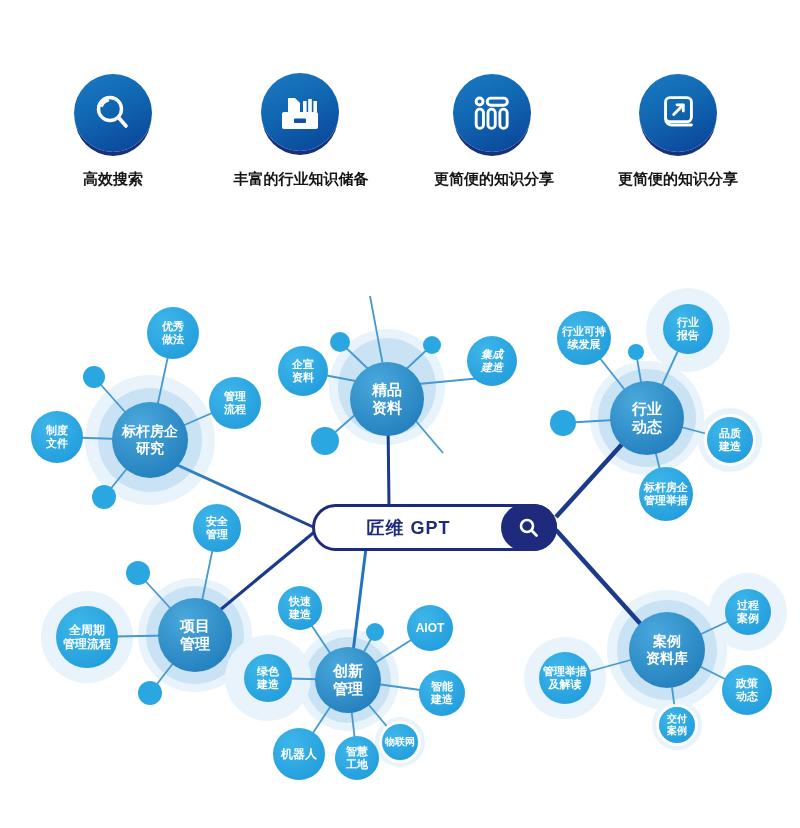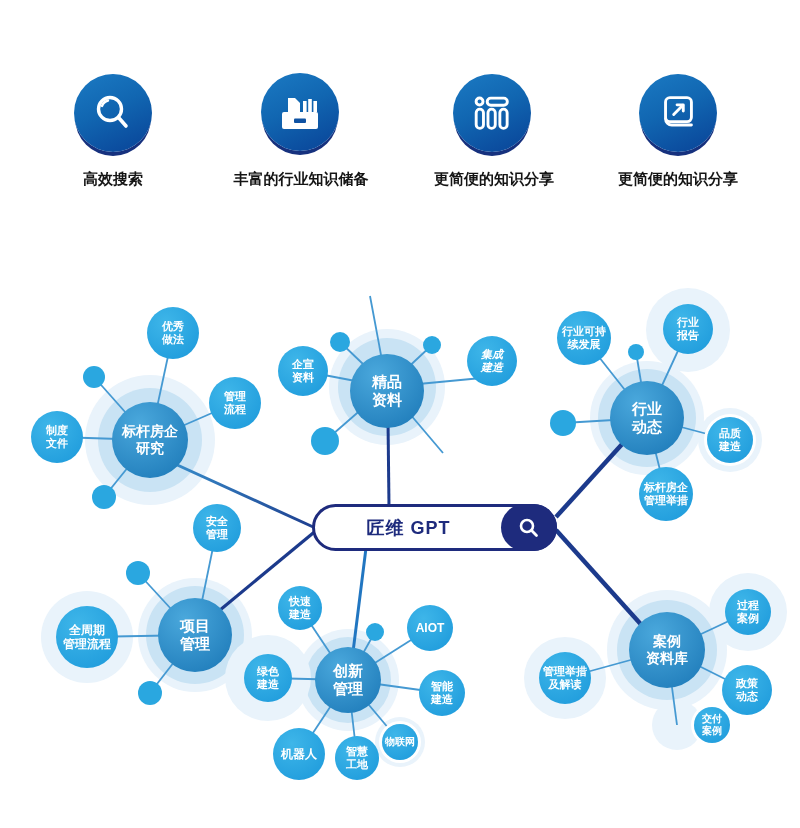--- a/index.html
+++ b/index.html
@@ -159,21 +159,21 @@
 研究</div>
   <div class="node sat" style="left:147px;top:307px;width:52px;height:52px;">优秀
 做法</div>
   <div class="node sat" style="left:209px;top:377px;width:52px;height:52px;">管理
 流程</div>
   <div class="node sat" style="left:31px;top:411px;width:52px;height:52px;">制度
 文件</div>
   <div class="dot" style="left:83px;top:366px;width:22px;height:22px;"></div>
   <div class="dot" style="left:92px;top:485px;width:24px;height:24px;"></div>
 
-  <div class="node hub" style="left:350px;top:354px;width:74px;height:74px;">精品
+  <div class="node hub" style="left:350px;top:362px;width:74px;height:74px;">精品
 资料</div>
   <div class="node sat" style="left:278px;top:346px;width:50px;height:50px;">企宣
 资料</div>
   <div class="node sat" style="left:467px;top:336px;width:50px;height:50px;font-style:italic;">集成
 建造</div>
   <div class="dot" style="left:330px;top:332px;width:20px;height:20px;"></div>
   <div class="dot" style="left:423px;top:336px;width:18px;height:18px;"></div>
   <div class="dot" style="left:311px;top:427px;width:28px;height:28px;"></div>
 
   <div class="node hub" style="left:610px;top:381px;width:74px;height:74px;">行业
@@ -214,21 +214,21 @@
   <div class="dot" style="left:366px;top:623px;width:18px;height:18px;"></div>
 
   <div class="node hub small-font" style="left:629px;top:612px;width:76px;height:76px;">案例
 资料库</div>
   <div class="node sat" style="left:725px;top:589px;width:46px;height:46px;">过程
 案例</div>
   <div class="node sat" style="left:539px;top:652px;width:52px;height:52px;">管理举措
 及解读</div>
   <div class="node sat" style="left:722px;top:665px;width:50px;height:50px;">政策
 动态</div>
-  <div class="node sat f10 ring-white" style="left:694px;top:707px;width:36px;height:36px;">交付
+  <div class="node sat f10 ring-white" style="left:659px;top:707px;width:36px;height:36px;">交付
 案例</div>
 
   <div id="center-pill">
     <div class="pill-text">匠维 GPT</div>
     <div id="pill-search-btn">
       <svg width="26" height="26" viewBox="-13 -13 26 26">
         <circle cx="-2" cy="-2" r="6" fill="none" stroke="#fff" stroke-width="2.6"></circle>
         <line x1="2.6" y1="2.6" x2="7.5" y2="7.5" stroke="#fff" stroke-width="2.8" stroke-linecap="round"></line>
       </svg>
     </div>

